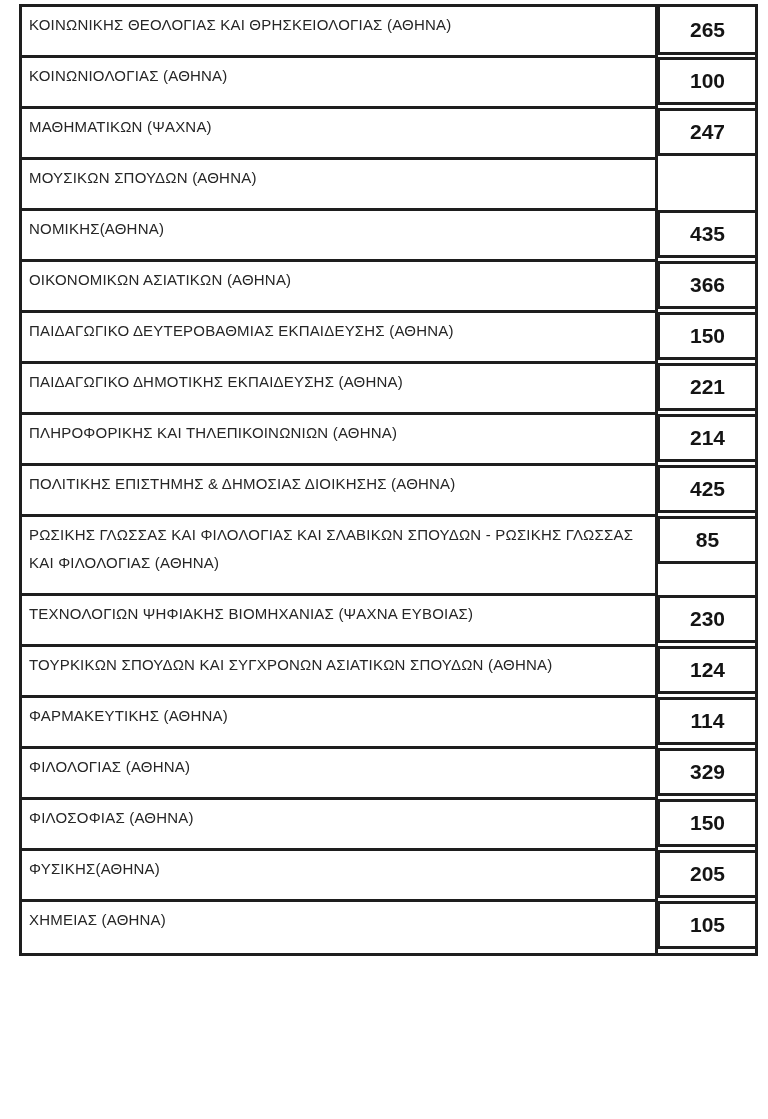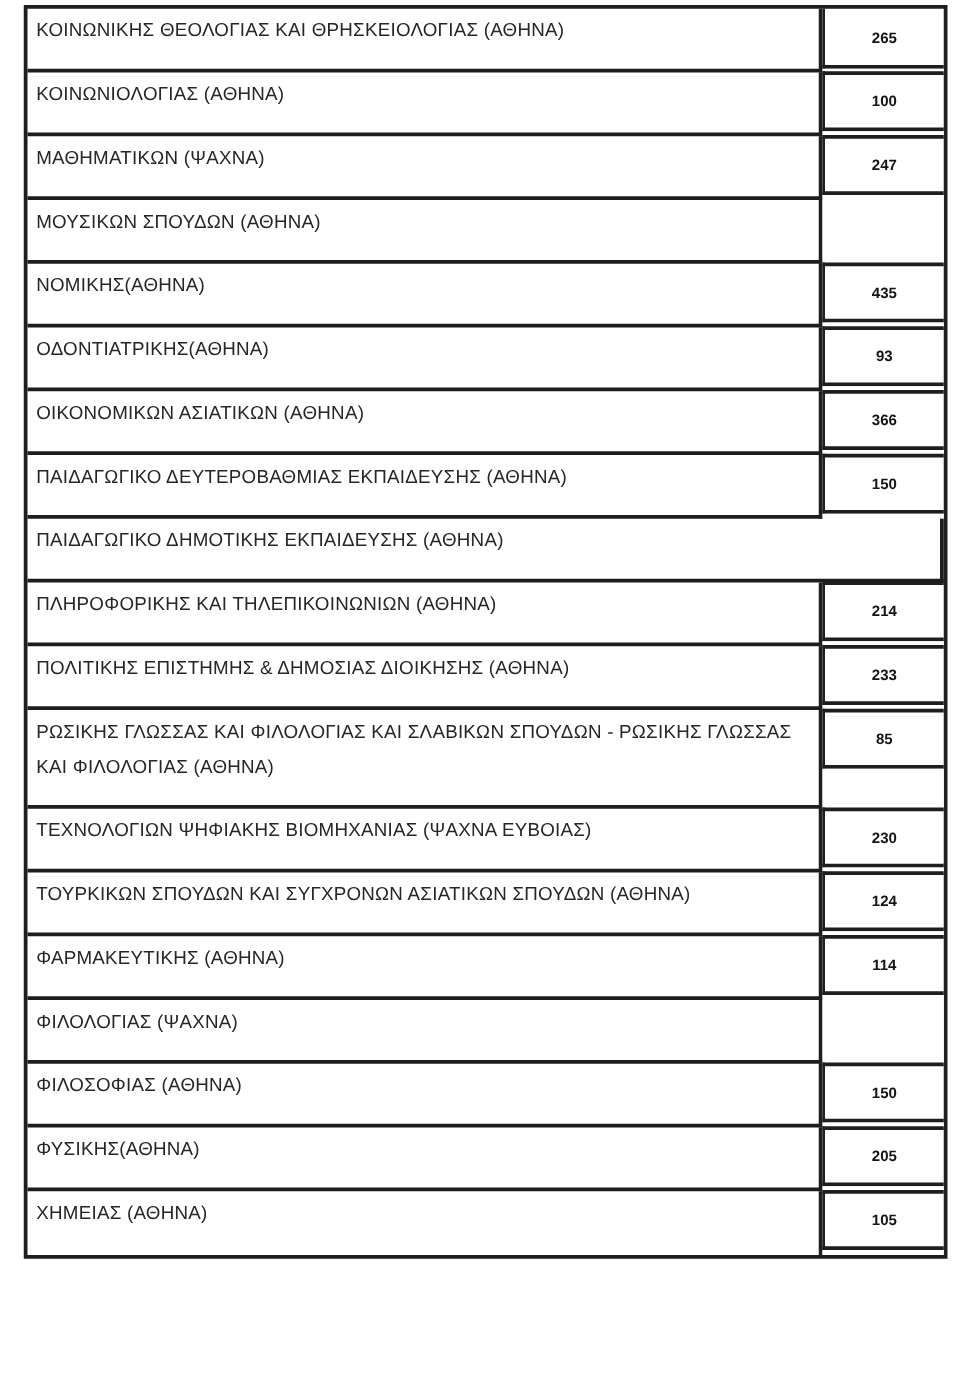--- a/index.html
+++ b/index.html
@@ -46,21 +46,21 @@
     box-sizing: border-box;
   }
   .num-box {
     height: 48px;
     box-sizing: border-box;
     border-left: 2px solid #1e1e1e;
     border-bottom: 3px solid #1e1e1e;
     display: flex;
     align-items: center;
     justify-content: center;
-    font-size: 12px;
+    font-size: 21px;
     font-weight: bold;
     color: #141414;
   }
   .row:not(:first-child) .num-box {
     border-top: 3px solid #1e1e1e;
     margin-top: -1px;
   }
   .num-spacer {
     flex: 1 1 auto;
     background: #ffffff;
@@ -104,60 +104,57 @@
 
   <div class="row">
     <div class="cell-name">ΝΟΜΙΚΗΣ(ΑΘΗΝΑ)</div>
     <div class="cell-num">
       <div class="num-box">435</div>
       <div class="num-spacer"></div>
     </div>
   </div>
 
 
-  <div class="row">
-    <div class="cell-name">ΟΔΟΝΤΙΑΤΡΙΚΗΣ(ΑΘΗΝΑ)</div>
-    <div class="cell-num">
-      <div class="num-box">93</div>
-      <div class="num-spacer"></div>
-    </div>
-  </div>
 
   <div class="row">
     <div class="cell-name">ΟΙΚΟΝΟΜΙΚΩΝ ΑΣΙΑΤΙΚΩΝ (ΑΘΗΝΑ)</div>
     <div class="cell-num">
       <div class="num-box">366</div>
       <div class="num-spacer"></div>
     </div>
   </div>
 
   <div class="row">
     <div class="cell-name">ΠΑΙΔΑΓΩΓΙΚΟ ΔΕΥΤΕΡΟΒΑΘΜΙΑΣ ΕΚΠΑΙΔΕΥΣΗΣ (ΑΘΗΝΑ)</div>
     <div class="cell-num">
       <div class="num-box">150</div>
       <div class="num-spacer"></div>
     </div>
   </div>
 
   <div class="row">
     <div class="cell-name">ΠΑΙΔΑΓΩΓΙΚΟ ΔΗΜΟΤΙΚΗΣ ΕΚΠΑΙΔΕΥΣΗΣ (ΑΘΗΝΑ)</div>
+    <div class="cell-num">
+      <div class="num-box">221</div>
+      <div class="num-spacer"></div>
+    </div>
   </div>
 
   <div class="row">
     <div class="cell-name">ΠΛΗΡΟΦΟΡΙΚΗΣ ΚΑΙ ΤΗΛΕΠΙΚΟΙΝΩΝΙΩΝ (ΑΘΗΝΑ)</div>
     <div class="cell-num">
       <div class="num-box">214</div>
       <div class="num-spacer"></div>
     </div>
   </div>
 
   <div class="row">
     <div class="cell-name">ΠΟΛΙΤΙΚΗΣ ΕΠΙΣΤΗΜΗΣ &amp; ΔΗΜΟΣΙΑΣ ΔΙΟΙΚΗΣΗΣ (ΑΘΗΝΑ)</div>
     <div class="cell-num">
-      <div class="num-box">233</div>
+      <div class="num-box">425</div>
       <div class="num-spacer"></div>
     </div>
   </div>
 
   <div class="row">
     <div class="cell-name">ΡΩΣΙΚΗΣ ΓΛΩΣΣΑΣ ΚΑΙ ΦΙΛΟΛΟΓΙΑΣ ΚΑΙ ΣΛΑΒΙΚΩΝ ΣΠΟΥΔΩΝ - ΡΩΣΙΚΗΣ ΓΛΩΣΣΑΣ ΚΑΙ ΦΙΛΟΛΟΓΙΑΣ (ΑΘΗΝΑ)</div>
     <div class="cell-num">
       <div class="num-box">85</div>
       <div class="num-spacer"></div>
     </div>
@@ -181,22 +178,23 @@
 
   <div class="row">
     <div class="cell-name">ΦΑΡΜΑΚΕΥΤΙΚΗΣ (ΑΘΗΝΑ)</div>
     <div class="cell-num">
       <div class="num-box">114</div>
       <div class="num-spacer"></div>
     </div>
   </div>
 
   <div class="row">
-    <div class="cell-name">ΦΙΛΟΛΟΓΙΑΣ (ΨΑΧΝΑ)</div>
-    <div class="cell-num">
+    <div class="cell-name">ΦΙΛΟΛΟΓΙΑΣ (ΑΘΗΝΑ)</div>
+    <div class="cell-num">
+      <div class="num-box">329</div>
       <div class="num-spacer"></div>
     </div>
   </div>
 
   <div class="row">
     <div class="cell-name">ΦΙΛΟΣΟΦΙΑΣ (ΑΘΗΝΑ)</div>
     <div class="cell-num">
       <div class="num-box">150</div>
       <div class="num-spacer"></div>
     </div>

